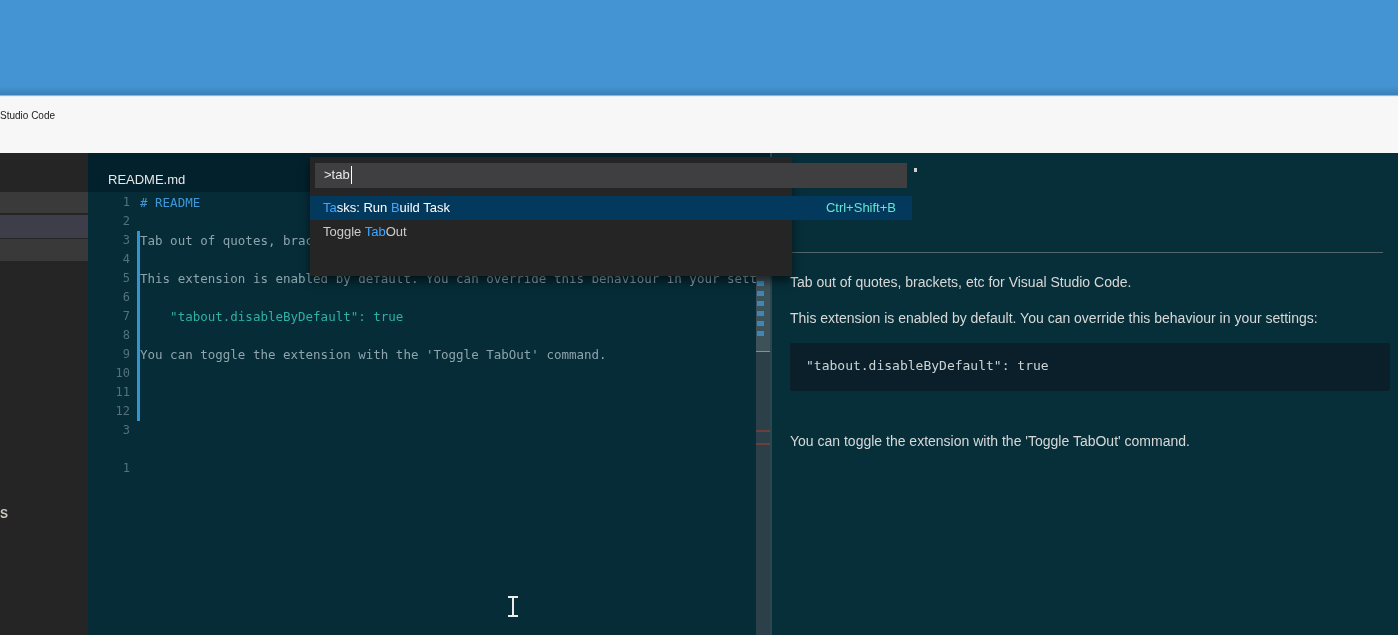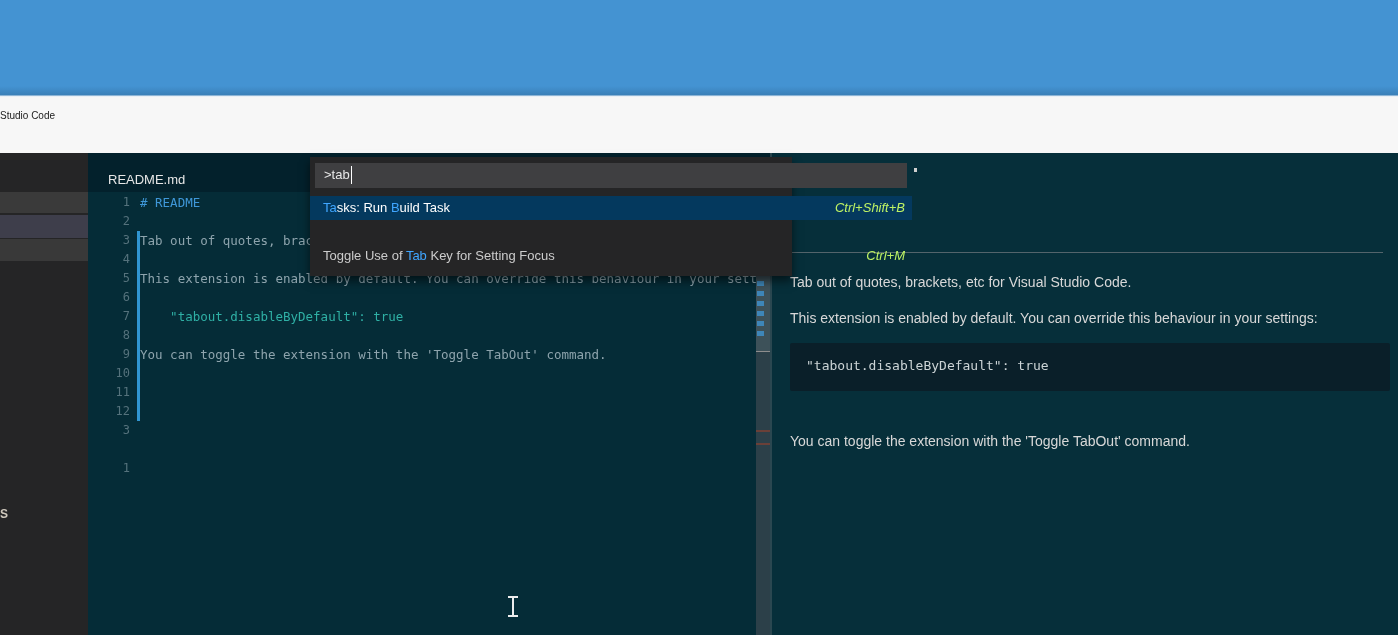--- a/index.html
+++ b/index.html
@@ -68,21 +68,21 @@
              box-shadow:0 5px 9px rgba(0,0,0,.55); z-index:30; }
   .palette-input { position:absolute; left:5px; top:6px; width:592px; height:25px; background:#3f3f41; cursor:text; }
   .palette-query { position:absolute; left:9px; top:4px; font-size:13px; color:#e8e8e8; }
   .input-caret { position:absolute; top:3px; width:1px; height:18px; background:#fff; }
   .p-row { position:absolute; left:0; width:602px; height:24px; line-height:24px; font-size:13px; color:#cccccc; cursor:pointer; }
   .p-row-1 { top:39px; background:#04395e; color:#ffffff; }
   .p-row-2 { top:63px; }
   .p-row-3 { top:87px; }
   .p-label { position:absolute; left:13px; white-space:pre; }
   .hl { color:#40a6ff; }
-  .p-key { position:absolute; right:7px; color:#bef264;font-style:italic; }
+  .p-key { position:absolute; right:16px; color:#5eead4; }
 
   
   .ibeam { position:absolute; left:507px; top:596px; width:12px; height:21px; z-index:40; pointer-events:none; }
   .ibeam .stem { position:absolute; left:5px; top:1px; width:2px; height:19px; background:#ececec; }
   .ibeam .serif { position:absolute; left:1px; width:10px; height:2px; background:#ececec; }
   .serif-t { top:0; } .serif-b { bottom:0; }
 </style>
 </head>
 <body>
 
@@ -205,23 +205,22 @@
 
   <div class="palette">
     <div class="palette-input">
       <span class="palette-query" id="pq">&gt;tab</span>
       <span class="input-caret" id="caret" style="left: 36px;"></span>
     </div>
     <div class="p-row p-row-1">
       <span class="p-label"><span class="hl">Ta</span><span>sks: Run </span><span class="hl">B</span><span>uild Task</span></span>
       <span class="p-key">Ctrl+Shift+B</span>
     </div>
-    <div class="p-row p-row-3">
-      <span class="p-label"><span>Toggle Use of </span><span class="hl">Tab</span><span> Key for Setting Focus</span></span>
-      <span class="p-key">Ctrl+M</span>
+    <div class="p-row p-row-2">
+      <span class="p-label"><span>Toggle </span><span class="hl">Tab</span><span>Out</span></span>
     </div>
   </div>
 
   <div class="ibeam">
     <div class="stem"></div>
       <div class="serif serif-t"></div>
       <div class="serif serif-b"></div>
   </div>
 
 </div>

